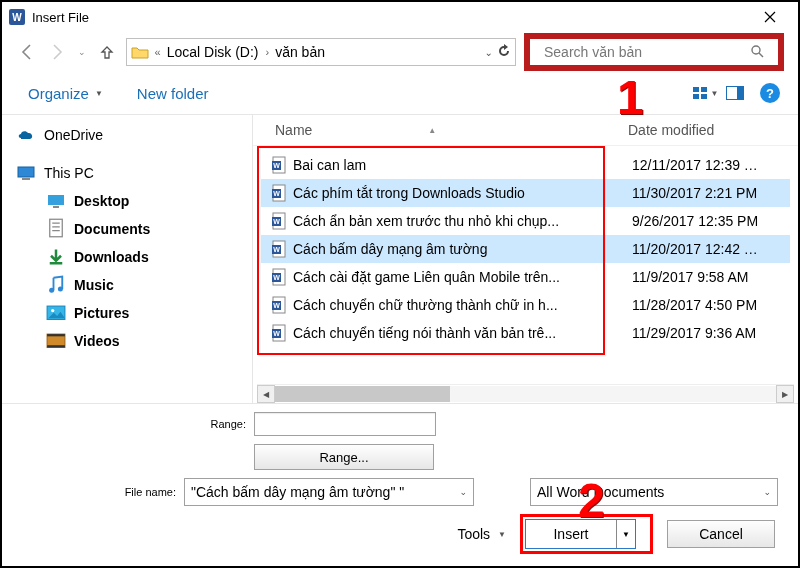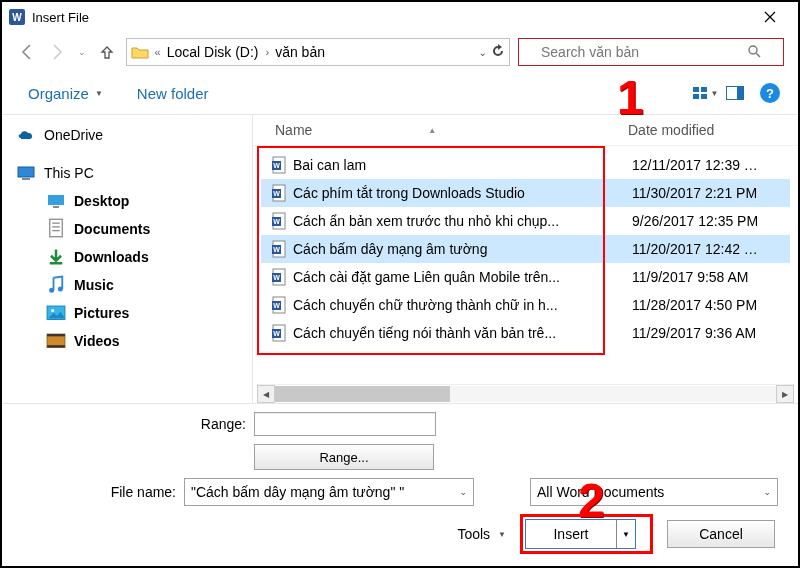--- a/index.html
+++ b/index.html
@@ -98,24 +98,24 @@
   }
   .addressbar .refresh {
     margin-left: auto;
     display: flex;
     align-items: center;
     gap: 4px;
   }
   .searchbox {
     width: 220px;
     height: 26px;
-    border: 1px solid #b91c1c;
-    display: flex;
-    align-items: center;
-    padding: 0 22px;
+    border: 6px solid #b91c1c;
+    display: flex;
+    align-items: center;
+    padding: 0 14px;
     justify-content: space-between;
     color: #777;
     font-size: 14px;
     background: #fff;
   }
   
   .cmdrow {
     height: 42px;
     display: flex;
     align-items: center;
@@ -272,21 +272,21 @@
   }
   .bottom .row {
     display: flex;
     align-items: center;
     margin-bottom: 8px;
   }
   .bottom .label {
     width: 228px;
     text-align: right;
     padding-right: 8px;
-    font-size: 14px;
+    font-size: 11px;
   }
   .range-input {
     width: 180px;
     height: 22px;
     border: 1px solid #a0a0a0;
     box-shadow: inset 0 1px 1px rgba(0,0,0,0.08);
     background:#fff;
   }
   .range-btn {
     width: 180px;

